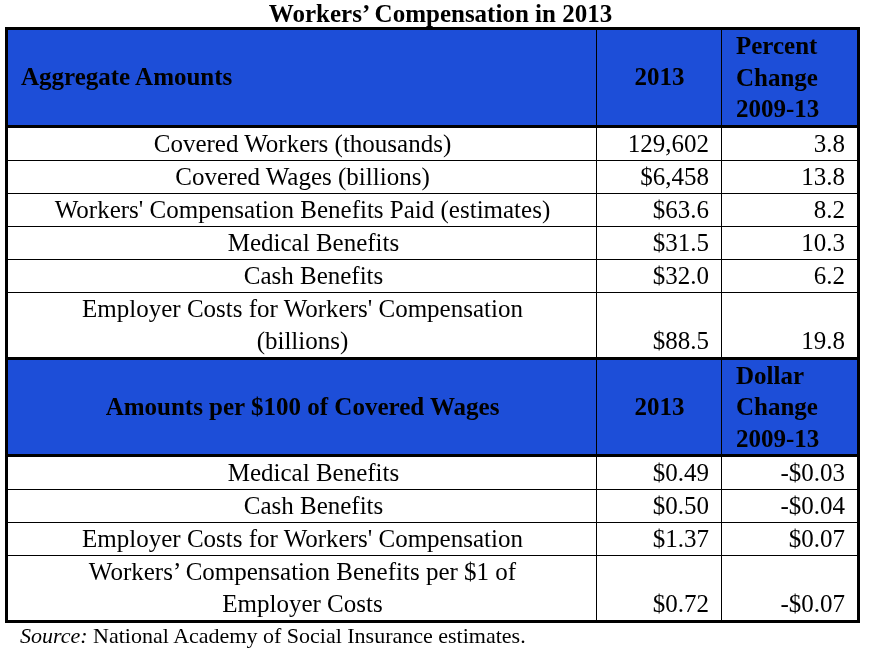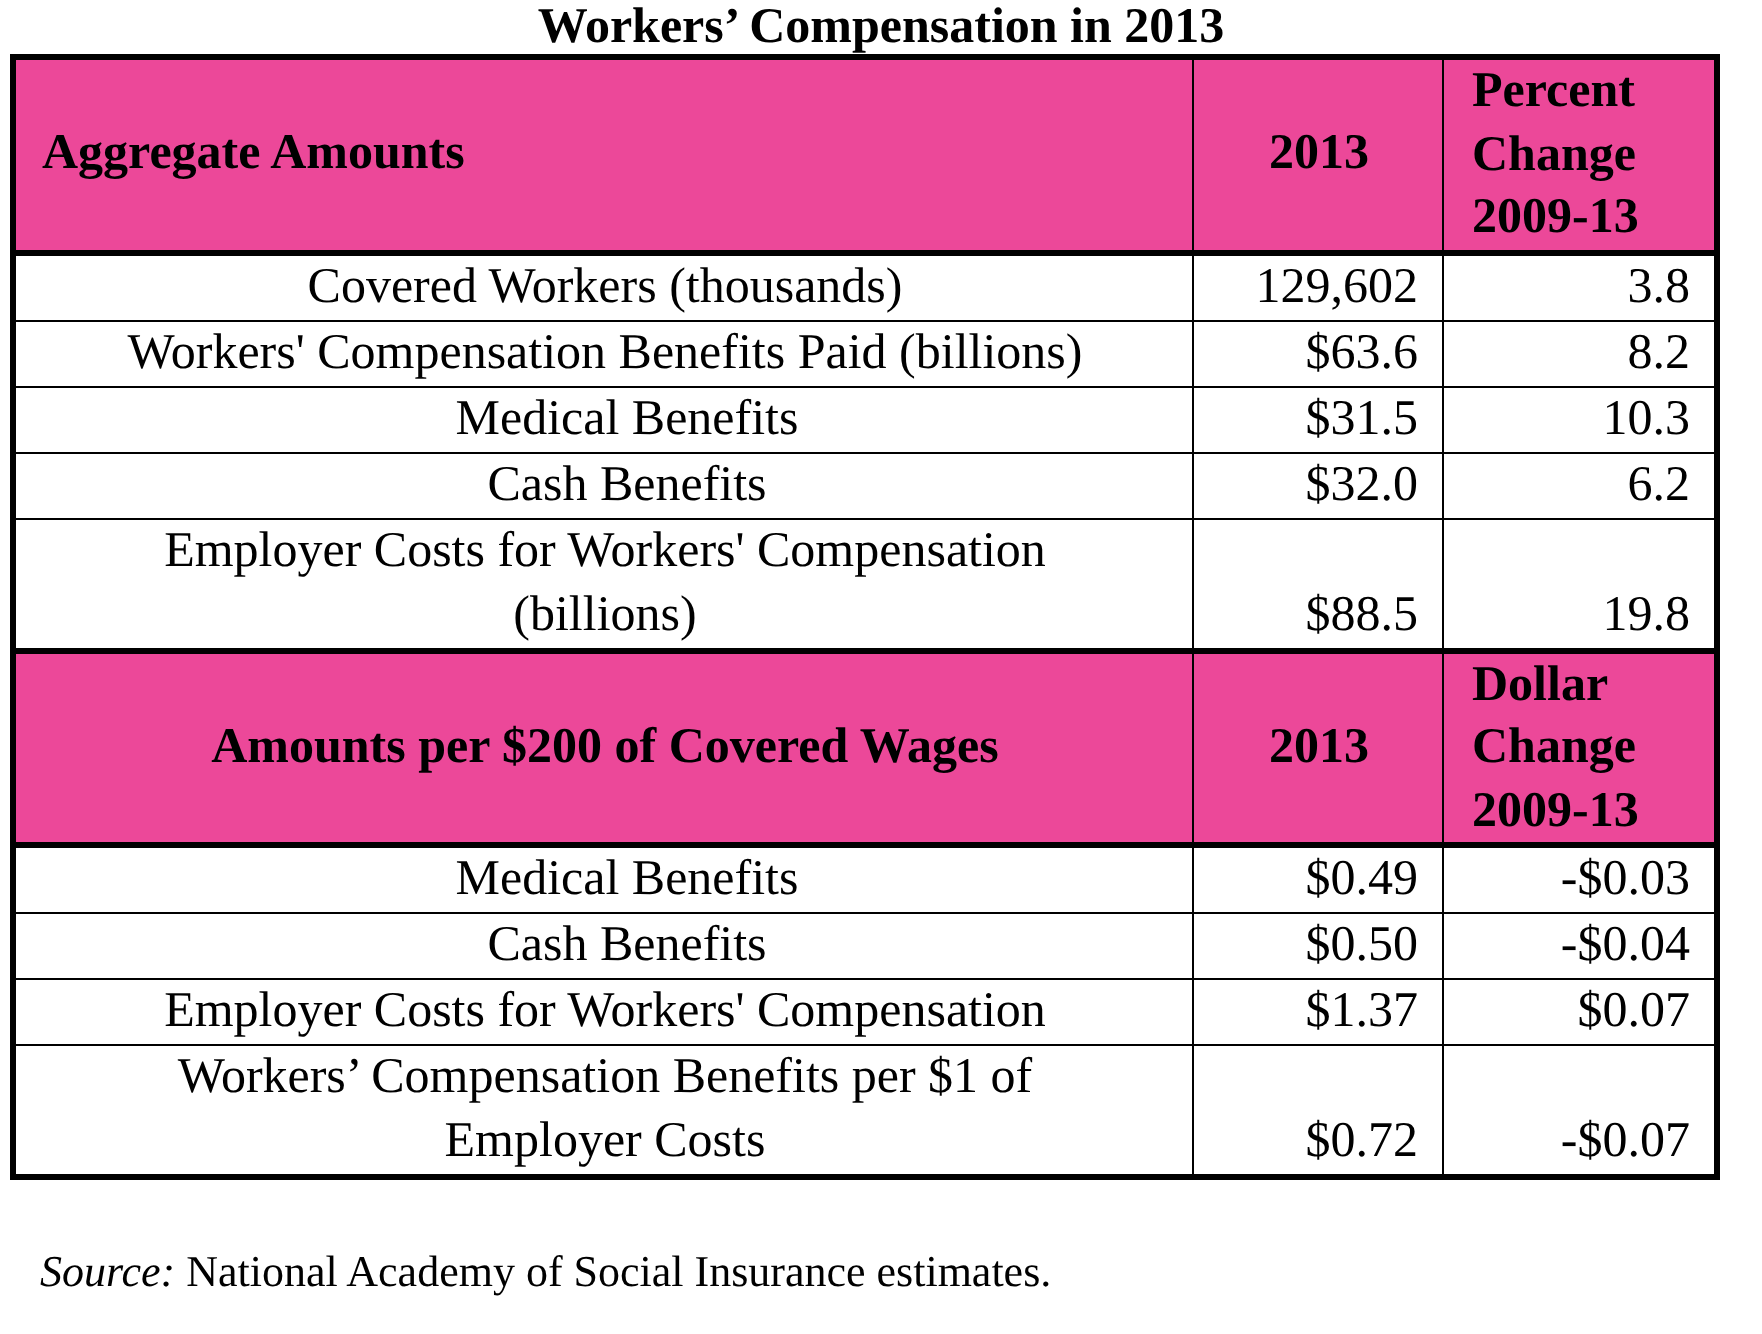--- a/index.html
+++ b/index.html
@@ -5,21 +5,21 @@
   html, body { margin:0; padding:0; background:#ffffff; }
   body { width:881px; height:667px; overflow:hidden; position:relative;
          font-family:"Liberation Serif", serif; color:#000; }
   .title { position:absolute; left:0; top:0; width:881px; text-align:center;
            font-weight:bold; font-size:25px; line-height:27px; }
   table { position:absolute; left:5px; top:27px; width:852px;
           border-collapse:collapse; table-layout:fixed; }
   col.c1 { width:590px; } col.c2 { width:125px; } col.c3 { width:137px; }
   td, th { border:1.5px solid #000; padding:0 12px 0 13px; font-size:25px;
            line-height:32px; vertical-align:bottom; font-weight:normal;text-align:center; }
-  tr.hdr th { background:#ec4899; font-weight:bold; border-top:3px solid #000;
+  tr.hdr th { background:#1d4ed8; font-weight:bold; border-top:3px solid #000;
               border-bottom:3px solid #000; vertical-align:middle; }
   tr.hdr th.lbl { text-align:left; }
   tr.hdr th.lbl.center { text-align:center; }
   tr.hdr th.yr { text-align:center; }
   tr.hdr th.chg { text-align:left; padding-left:14px; line-height:31.5px; }
   td.num { text-align:right;margin-left:33px; }
   td.indent { padding-left:35px;margin-left:12px; }
   table { border:3px solid #000; }
   .source { position:absolute; left:20px; top:624px; font-size:22px; line-height:24px; }
   .source i { font-style:italic; }
@@ -44,21 +44,26 @@
         <div>Change</div>
         <div>2009-13</div>
       </th>
     </tr>
     <tr>
       <td>Covered Workers (thousands)</td>
       <td class="num">129,602</td>
       <td class="num">3.8</td>
     </tr>
     <tr>
-      <td>Workers' Compensation Benefits Paid (billions)</td>
+      <td>Covered Wages (billions)</td>
+      <td class="num">$6,458</td>
+      <td class="num">13.8</td>
+    </tr>
+    <tr>
+      <td>Workers' Compensation Benefits Paid (estimates)</td>
       <td class="num">$63.6</td>
       <td class="num">8.2</td>
     </tr>
     <tr>
       <td class="indent">Medical Benefits</td>
       <td class="num">$31.5</td>
       <td class="num">10.3</td>
     </tr>
     <tr>
       <td class="indent">Cash Benefits</td>
@@ -68,21 +73,21 @@
     <tr>
       <td>
         <div>Employer Costs for Workers' Compensation</div>
         <div>(billions)</div>
       </td>
       <td class="num">$88.5</td>
       <td class="num">19.8</td>
     </tr>
 
     <tr class="hdr">
-      <th class="lbl center">Amounts per $200 of Covered Wages</th>
+      <th class="lbl center">Amounts per $100 of Covered Wages</th>
       <th class="yr">2013</th>
       <th class="chg">
         <div>Dollar</div>
         <div>Change</div>
         <div>2009-13</div>
       </th>
     </tr>
     <tr>
       <td class="indent">Medical Benefits</td>
       <td class="num">$0.49</td>

